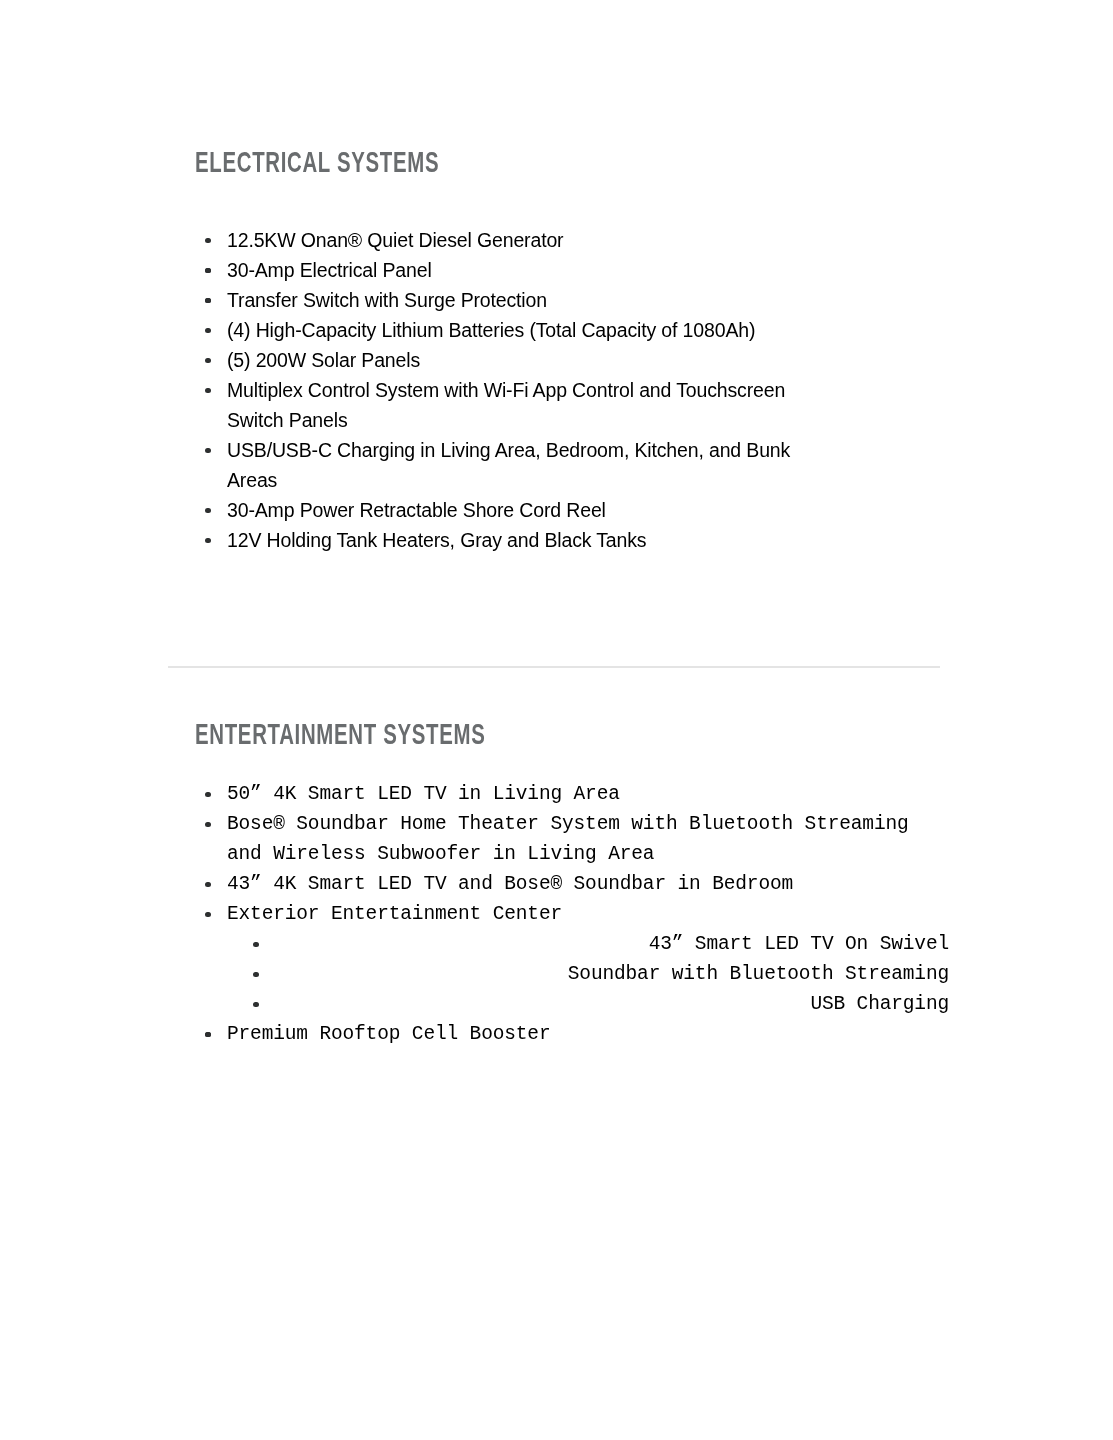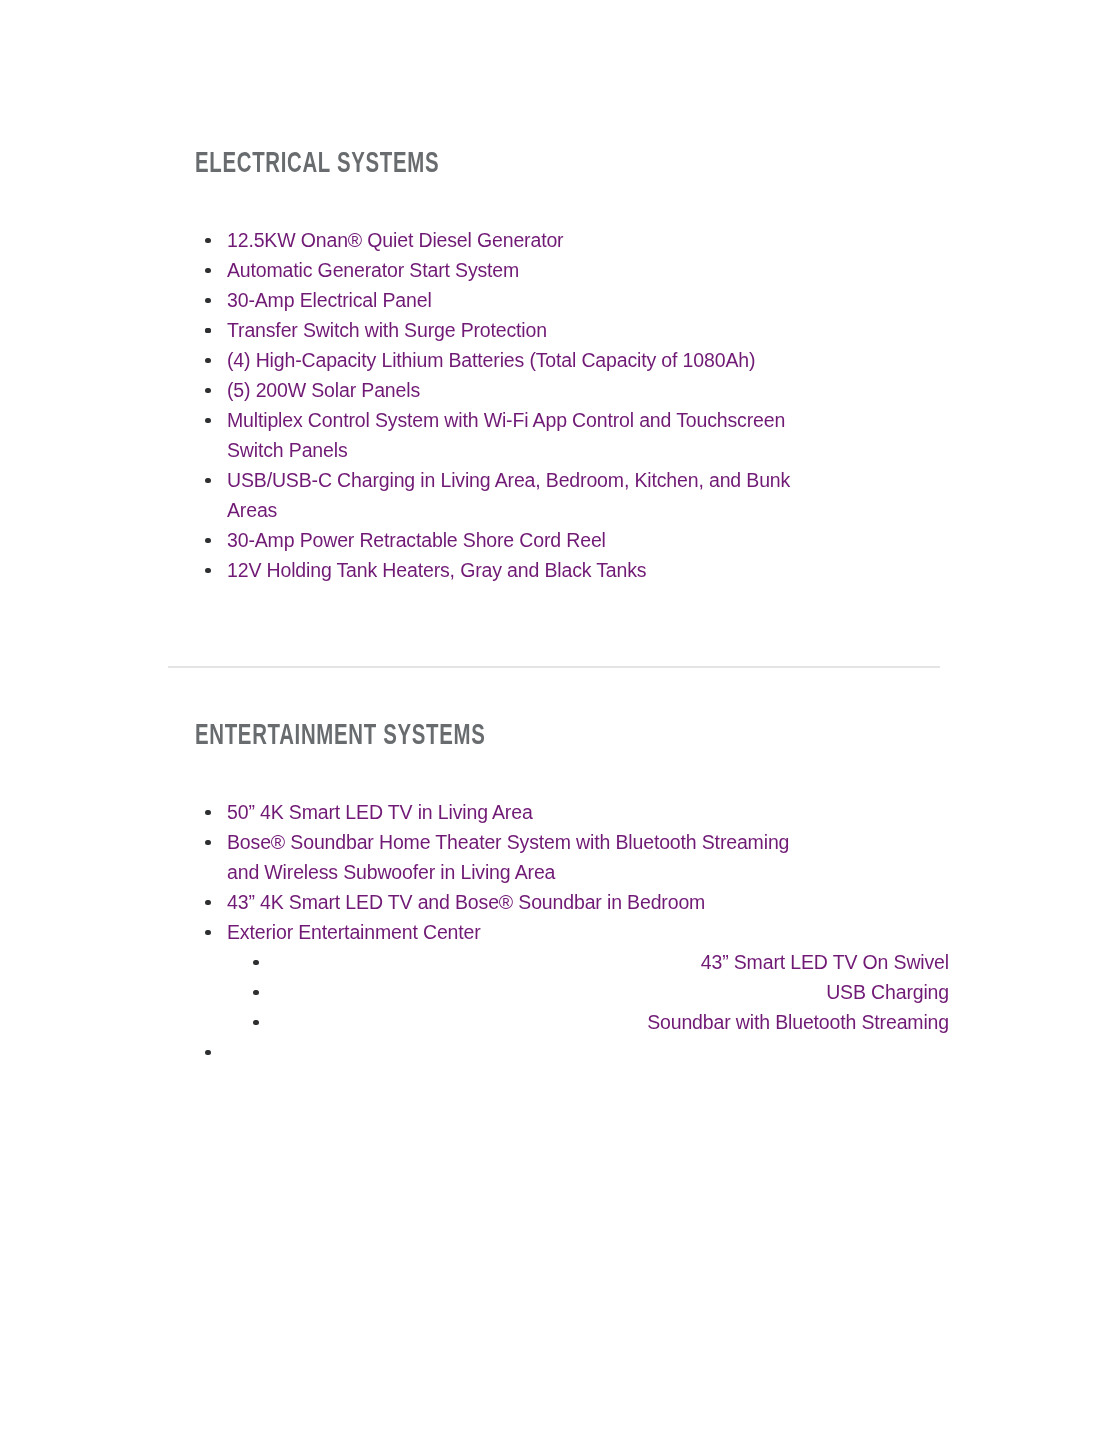--- a/index.html
+++ b/index.html
@@ -30,24 +30,24 @@
   ul.feature-list {
     position: absolute;
     left: 204px;
     width: 745px;
     margin: 0;
     padding: 0;
     list-style: none;
     font-size: 19.5px;
     line-height: 30px;
     letter-spacing: -0.15px;
-    color: #701a75;
+    color: #000000;
   }
   #list-electrical { top: 225px; }
-  #list-entertainment { top: 797px; }
+  #list-entertainment { top: 779px; font-family: Liberation Mono, monospace; }
 
   ul.feature-list li {
     position: relative;
     padding-left: 23px;
   }
   .dot {
     position: absolute;
     left: 1px;
     top: 12.5px;
     width: 5.5px;
@@ -105,21 +105,21 @@
 </style>
 </head>
 <body>
 
 <div class="page">
 
   <h2 class="section-title" id="title-electrical">ELECTRICAL SYSTEMS</h2>
 
   <ul class="feature-list" id="list-electrical">
     <li><span class="dot"></span><span class="li-text">12.5KW Onan® Quiet Diesel Generator</span></li>
-    <li><span class="dot"></span><span class="li-text">Automatic Generator Start System</span></li>
+    <li><span class="dot"></span></li>
     <li><span class="dot"></span><span class="li-text">30-Amp Electrical Panel</span></li>
     <li><span class="dot"></span></li>
     <li><span class="dot"></span><span class="li-text">Transfer Switch with Surge Protection</span></li>
     <li><span class="dot"></span><span class="li-text">(4) High-Capacity Lithium Batteries (Total Capacity of 1080Ah)</span></li>
     <li><span class="dot"></span><span class="li-text">(5) 200W Solar Panels</span></li>
     <li><span class="dot"></span><span class="li-text">Multiplex Control System with Wi-Fi App Control and Touchscreen
 Switch Panels</span></li>
     <li><span class="dot"></span><span class="li-text">USB/USB-C Charging in Living Area, Bedroom, Kitchen, and Bunk
 Areas</span></li>
     <li><span class="dot"></span><span class="li-text">30-Amp Power Retractable Shore Cord Reel</span></li>
@@ -131,25 +131,26 @@
   <h2 class="section-title" id="title-entertainment">ENTERTAINMENT SYSTEMS</h2>
 
   <ul class="feature-list" id="list-entertainment">
     <li><span class="dot"></span><span class="li-text">50” 4K Smart LED TV in Living Area</span></li>
     <li><span class="dot"></span><span class="li-text">Bose® Soundbar Home Theater System with Bluetooth Streaming
 and Wireless Subwoofer in Living Area</span></li>
     <li><span class="dot"></span><span class="li-text">43” 4K Smart LED TV and Bose® Soundbar in Bedroom</span></li>
     <li><span class="dot"></span><span class="li-text">Exterior Entertainment Center</span>
       <ul class="sub-list">
         <li><span class="dot"></span><span class="li-text">43” Smart LED TV On Swivel</span></li>
+        <li><span class="dot"></span><span class="li-text">Soundbar with Bluetooth Streaming</span></li>
         <li><span class="dot"></span><span class="li-text">USB Charging</span></li>
-        <li><span class="dot"></span><span class="li-text">Soundbar with Bluetooth Streaming</span></li>
       </ul>
     </li>
     <li><span class="dot"></span></li>
+    <li><span class="dot"></span><span class="li-text">Premium Rooftop Cell Booster</span></li>
   </ul>
 
   <div class="divider" id="divider-2"></div>
 
   <div class="footer-brand">
     <span>2025 RENEGADE</span><span class="accent">XL</span>
   </div>
 
   <div class="page-number">27</div>
 

